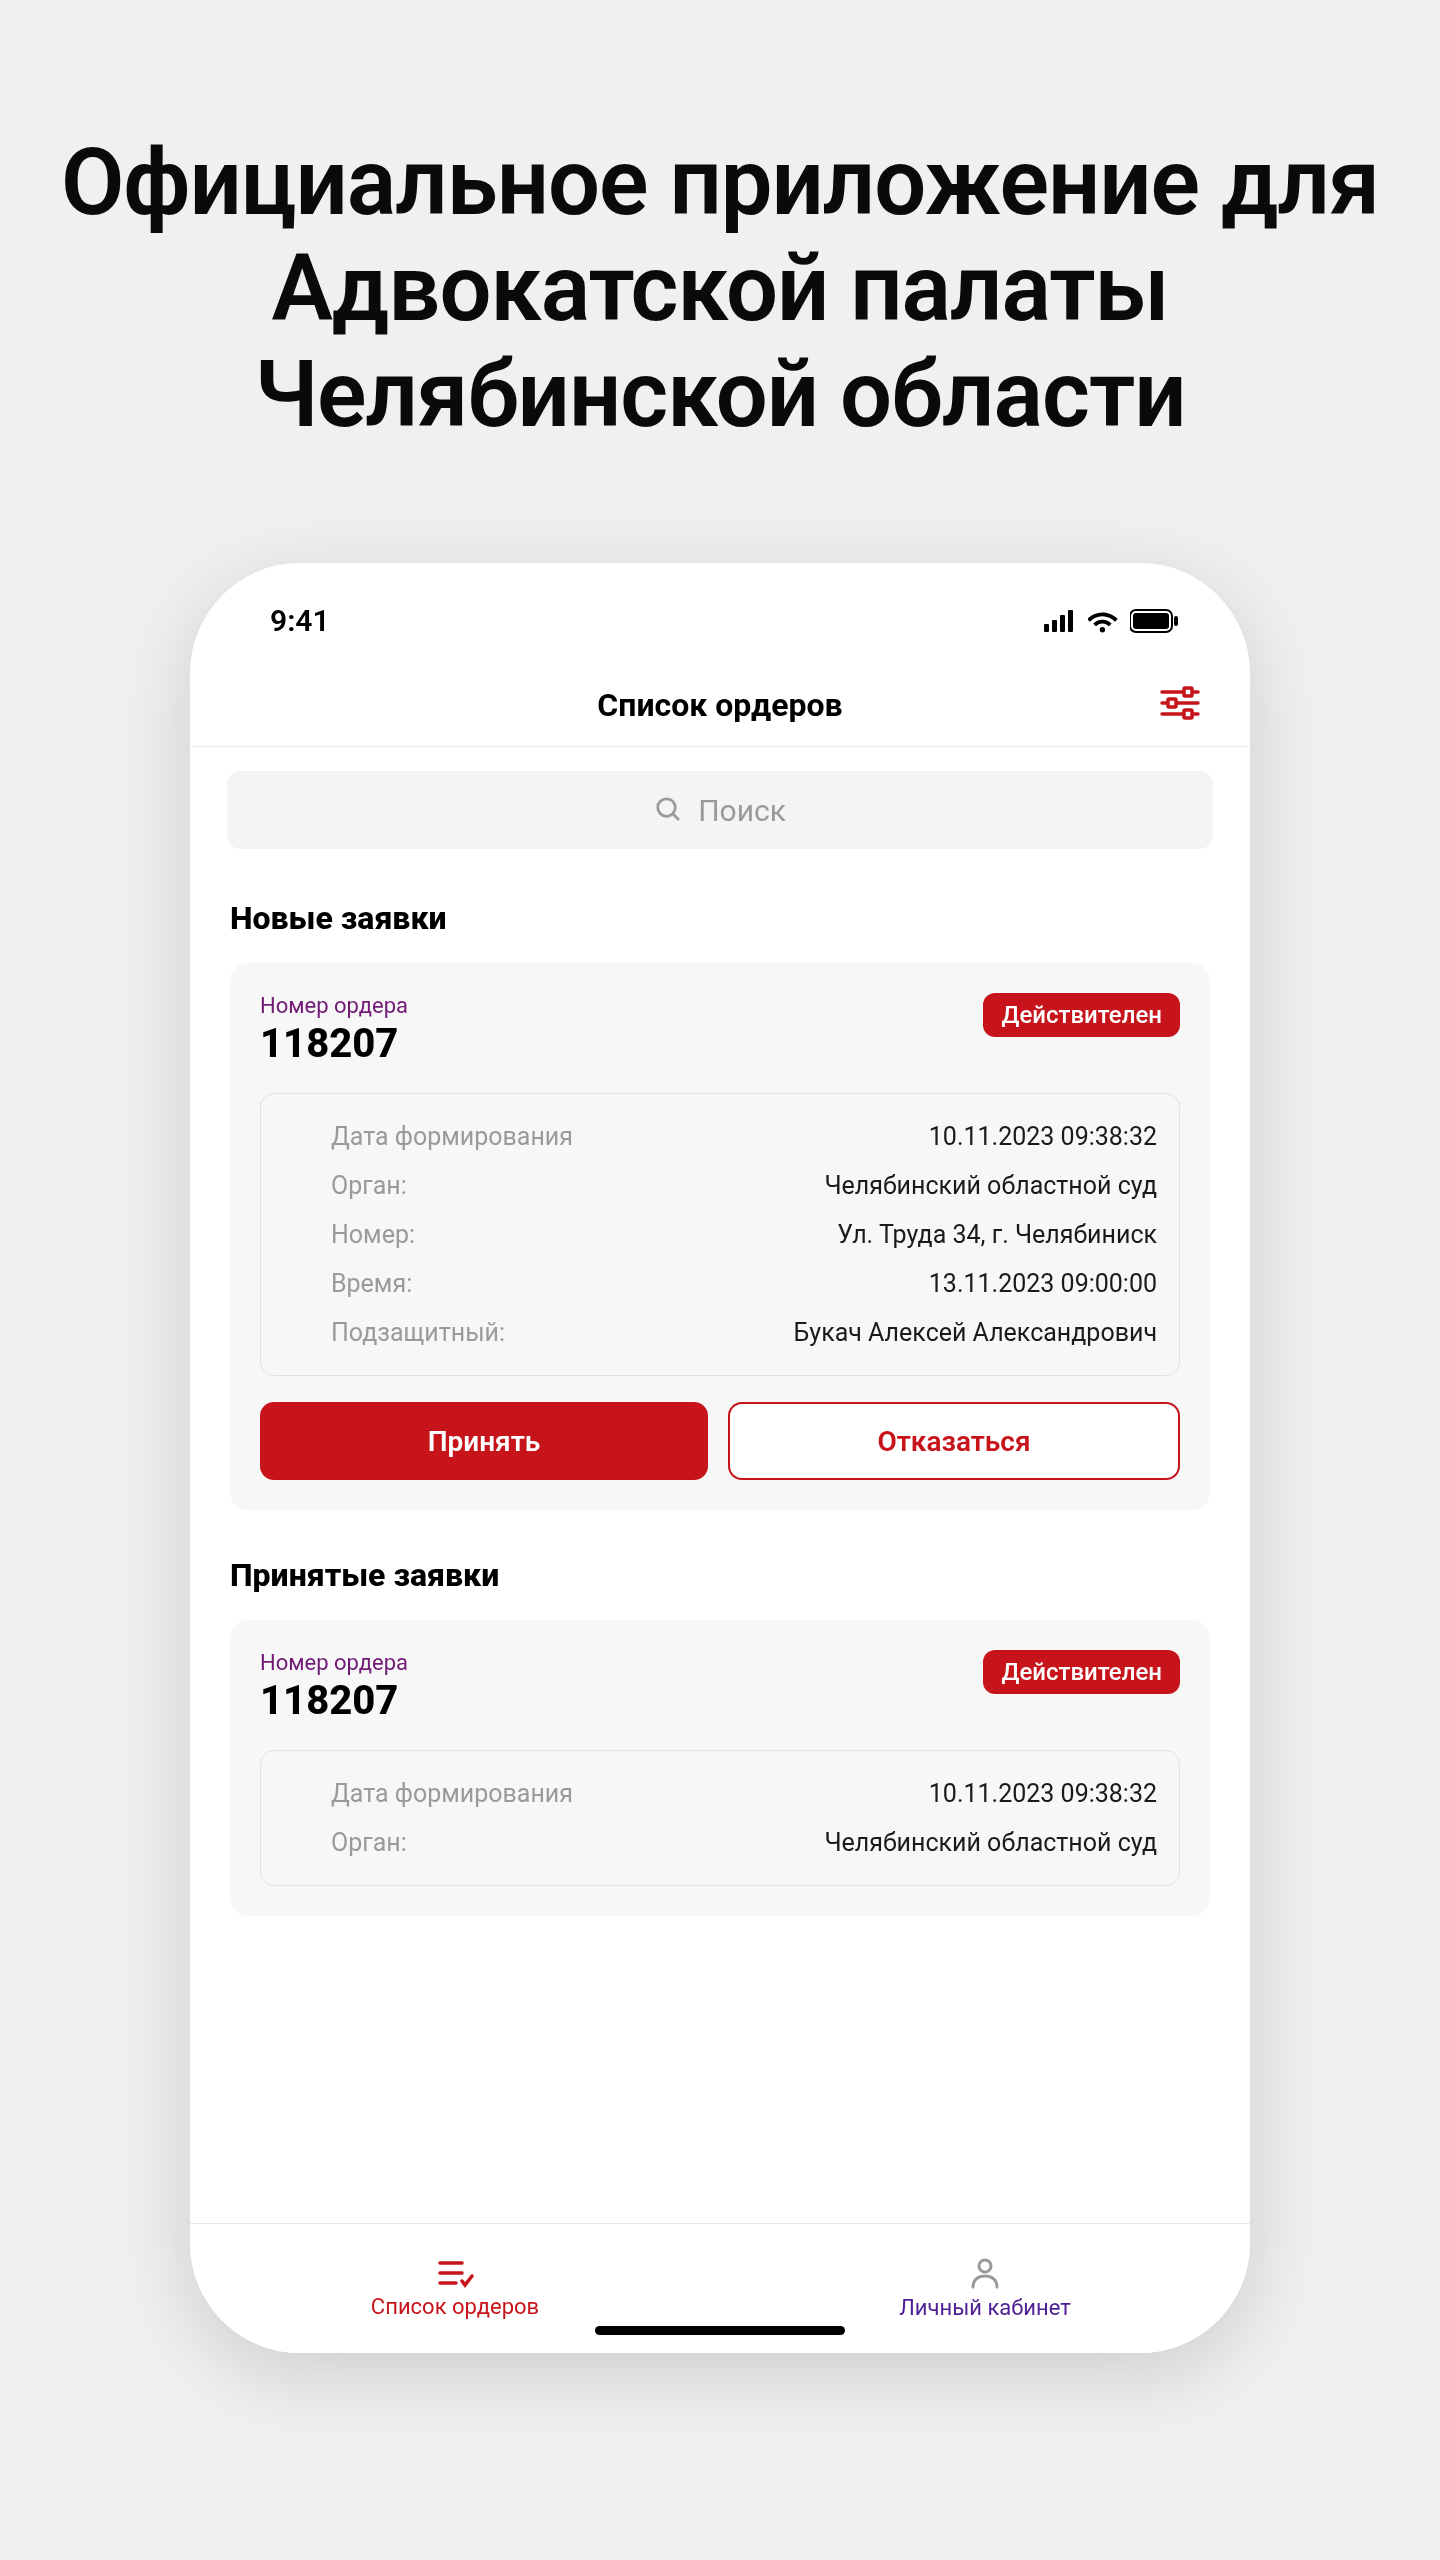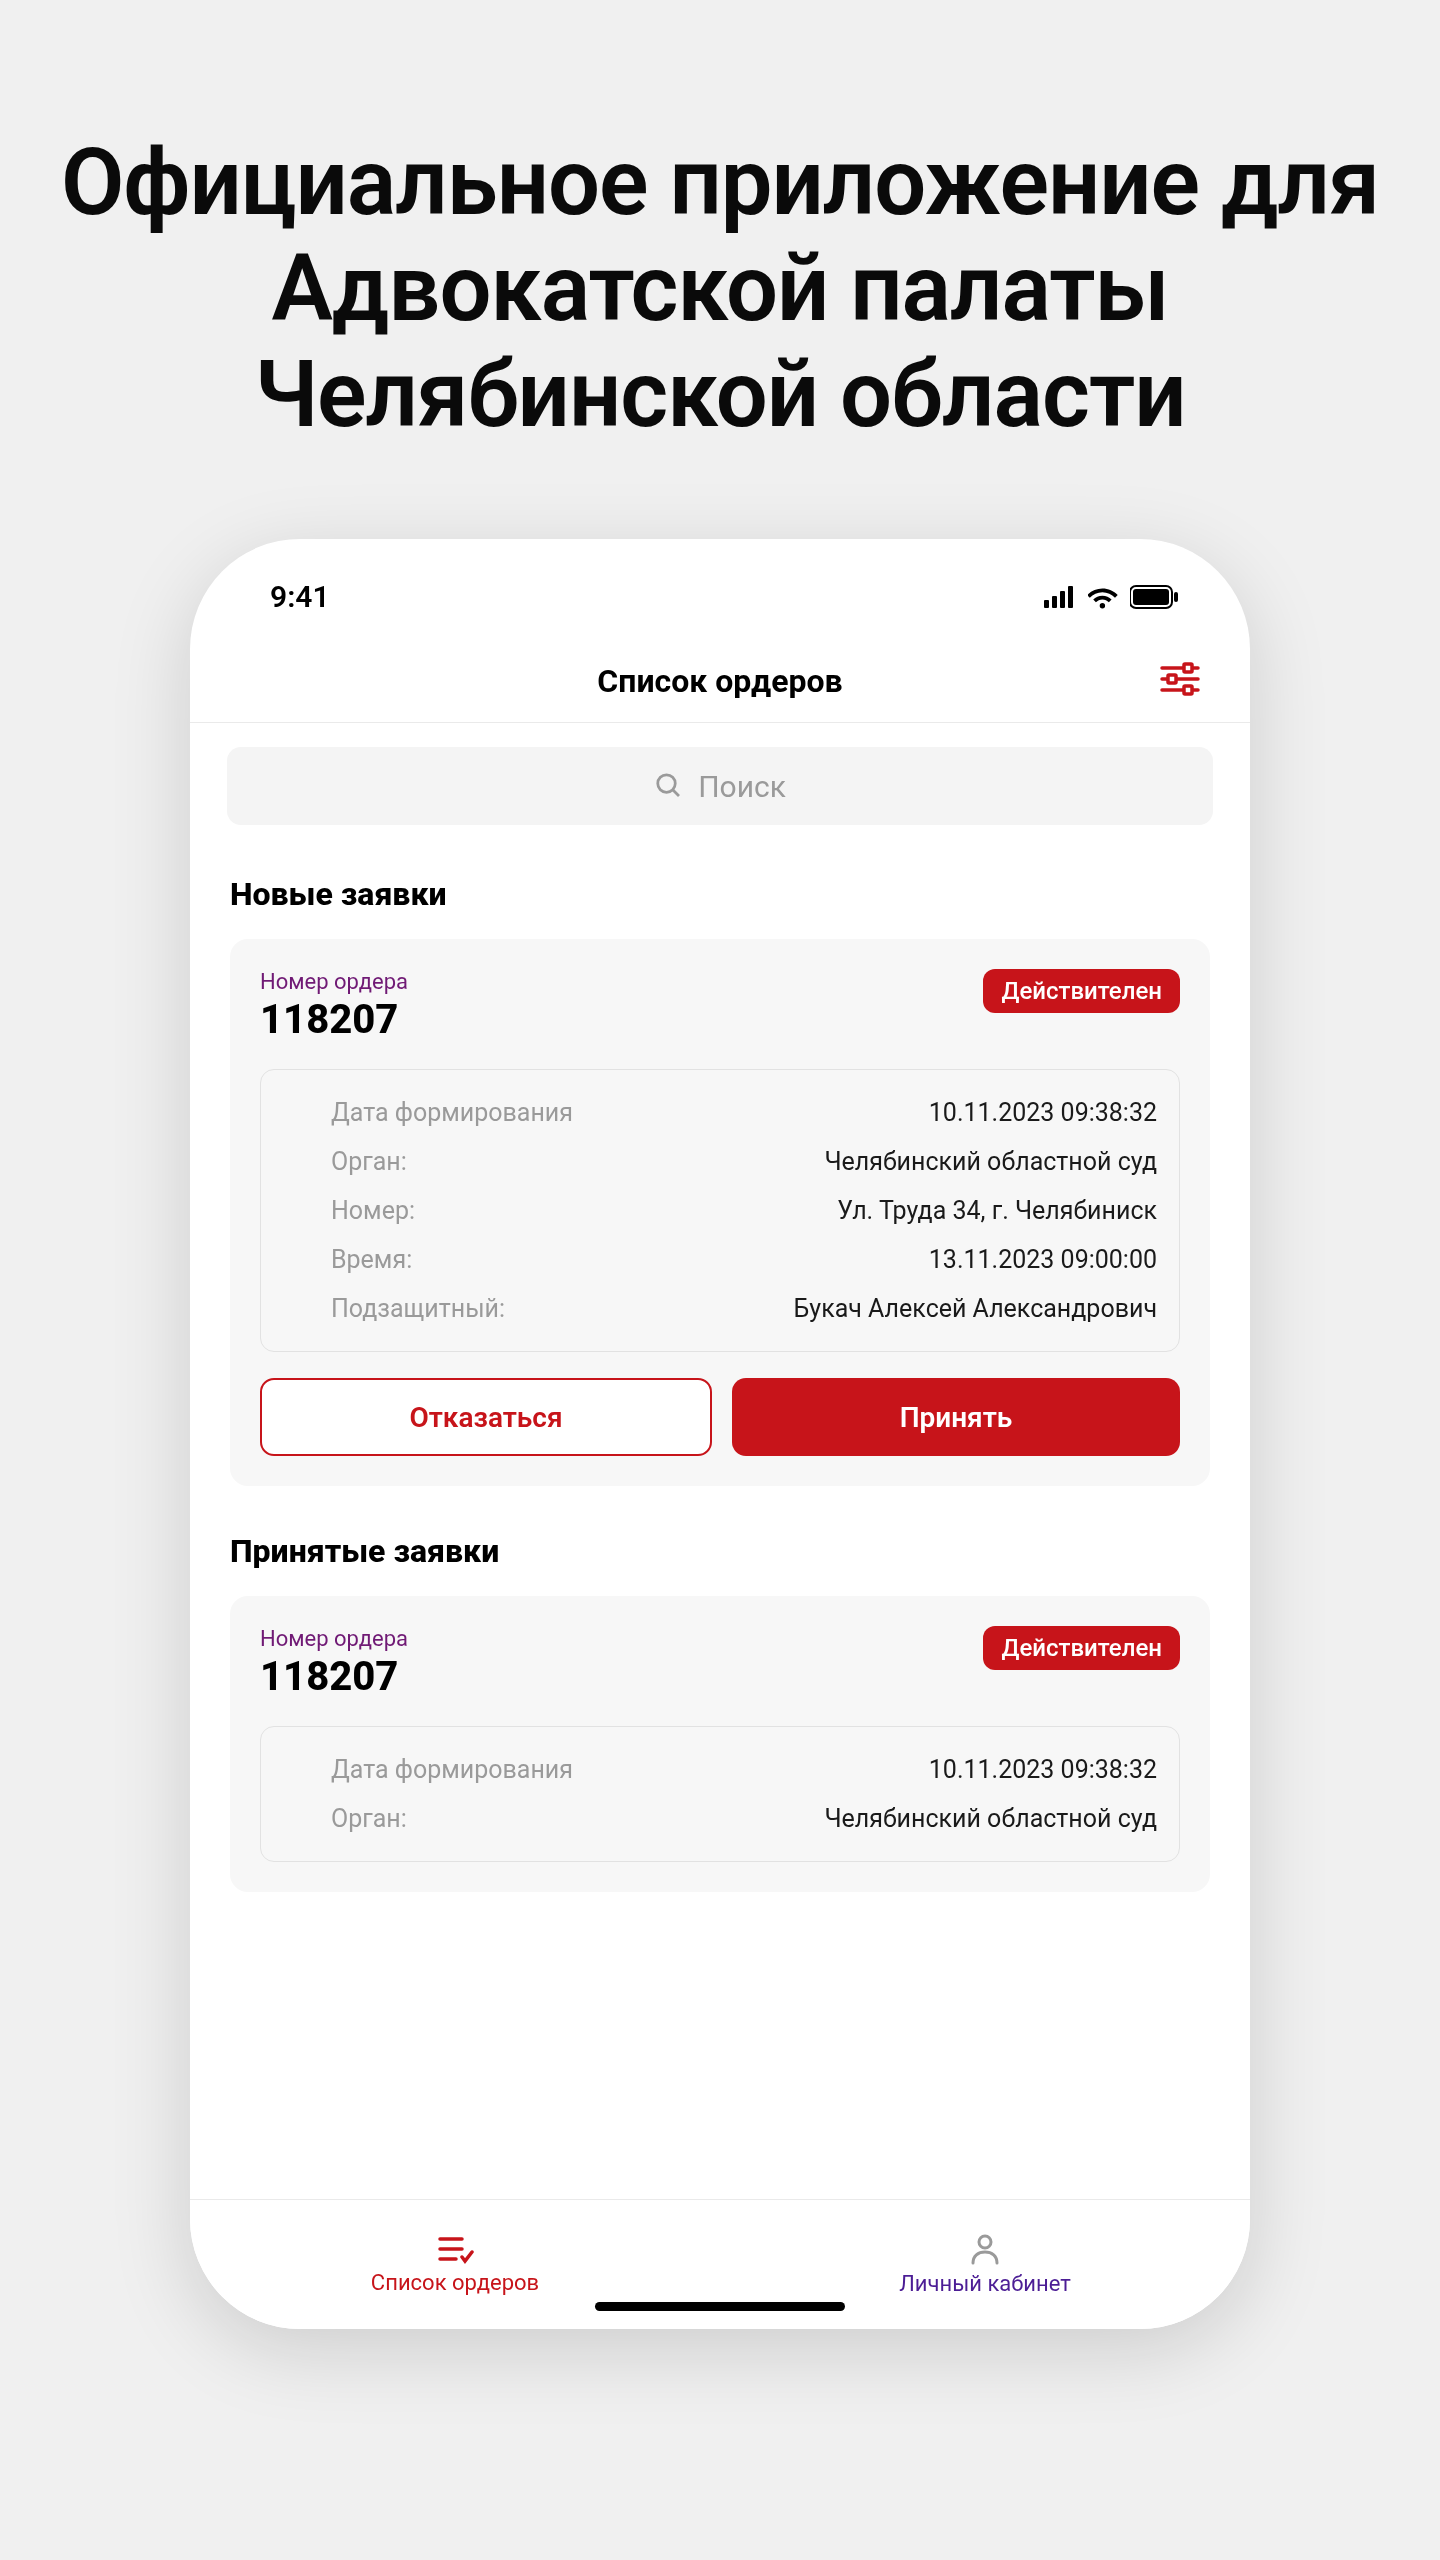--- a/index.html
+++ b/index.html
@@ -13,21 +13,21 @@
     align-items: center;
     padding-top: 130px;
   }
   .headline {
     font-size: 92px;
     font-weight: 600;
     line-height: 1.15;
     text-align: center;
     letter-spacing: -1px;
     color: #0a0a0a;
-    margin-bottom: 92px;
+    margin-bottom: 116px;
   }
   .phone {
     width: 1060px;
     height: 1790px;
     background: #fff;
     border-radius: 110px;
     box-shadow: 0 20px 80px rgba(0,0,0,0.15);
     position: relative;
     overflow: hidden;
     display: flex;
@@ -225,22 +225,22 @@
         <div class="row">
             <span class="row-label">Время:</span>
             <span class="row-value">13.11.2023 09:00:00</span>
           </div>
         <div class="row">
             <span class="row-label">Подзащитный:</span>
             <span class="row-value">Букач Алексей Александрович</span>
           </div>
       </div>
       <div class="actions">
+        <div class="btn btn-primary">Принять</div>
         <div class="btn btn-outline">Отказаться</div>
-        <div class="btn btn-primary">Принять</div>
       </div>
     </div>
 
     <div class="section-title">Принятые заявки</div>
 
     <div class="card">
       <div class="card-head">
         <div>
           <div class="order-label">Номер ордера</div>
           <div class="order-num">118207</div>

